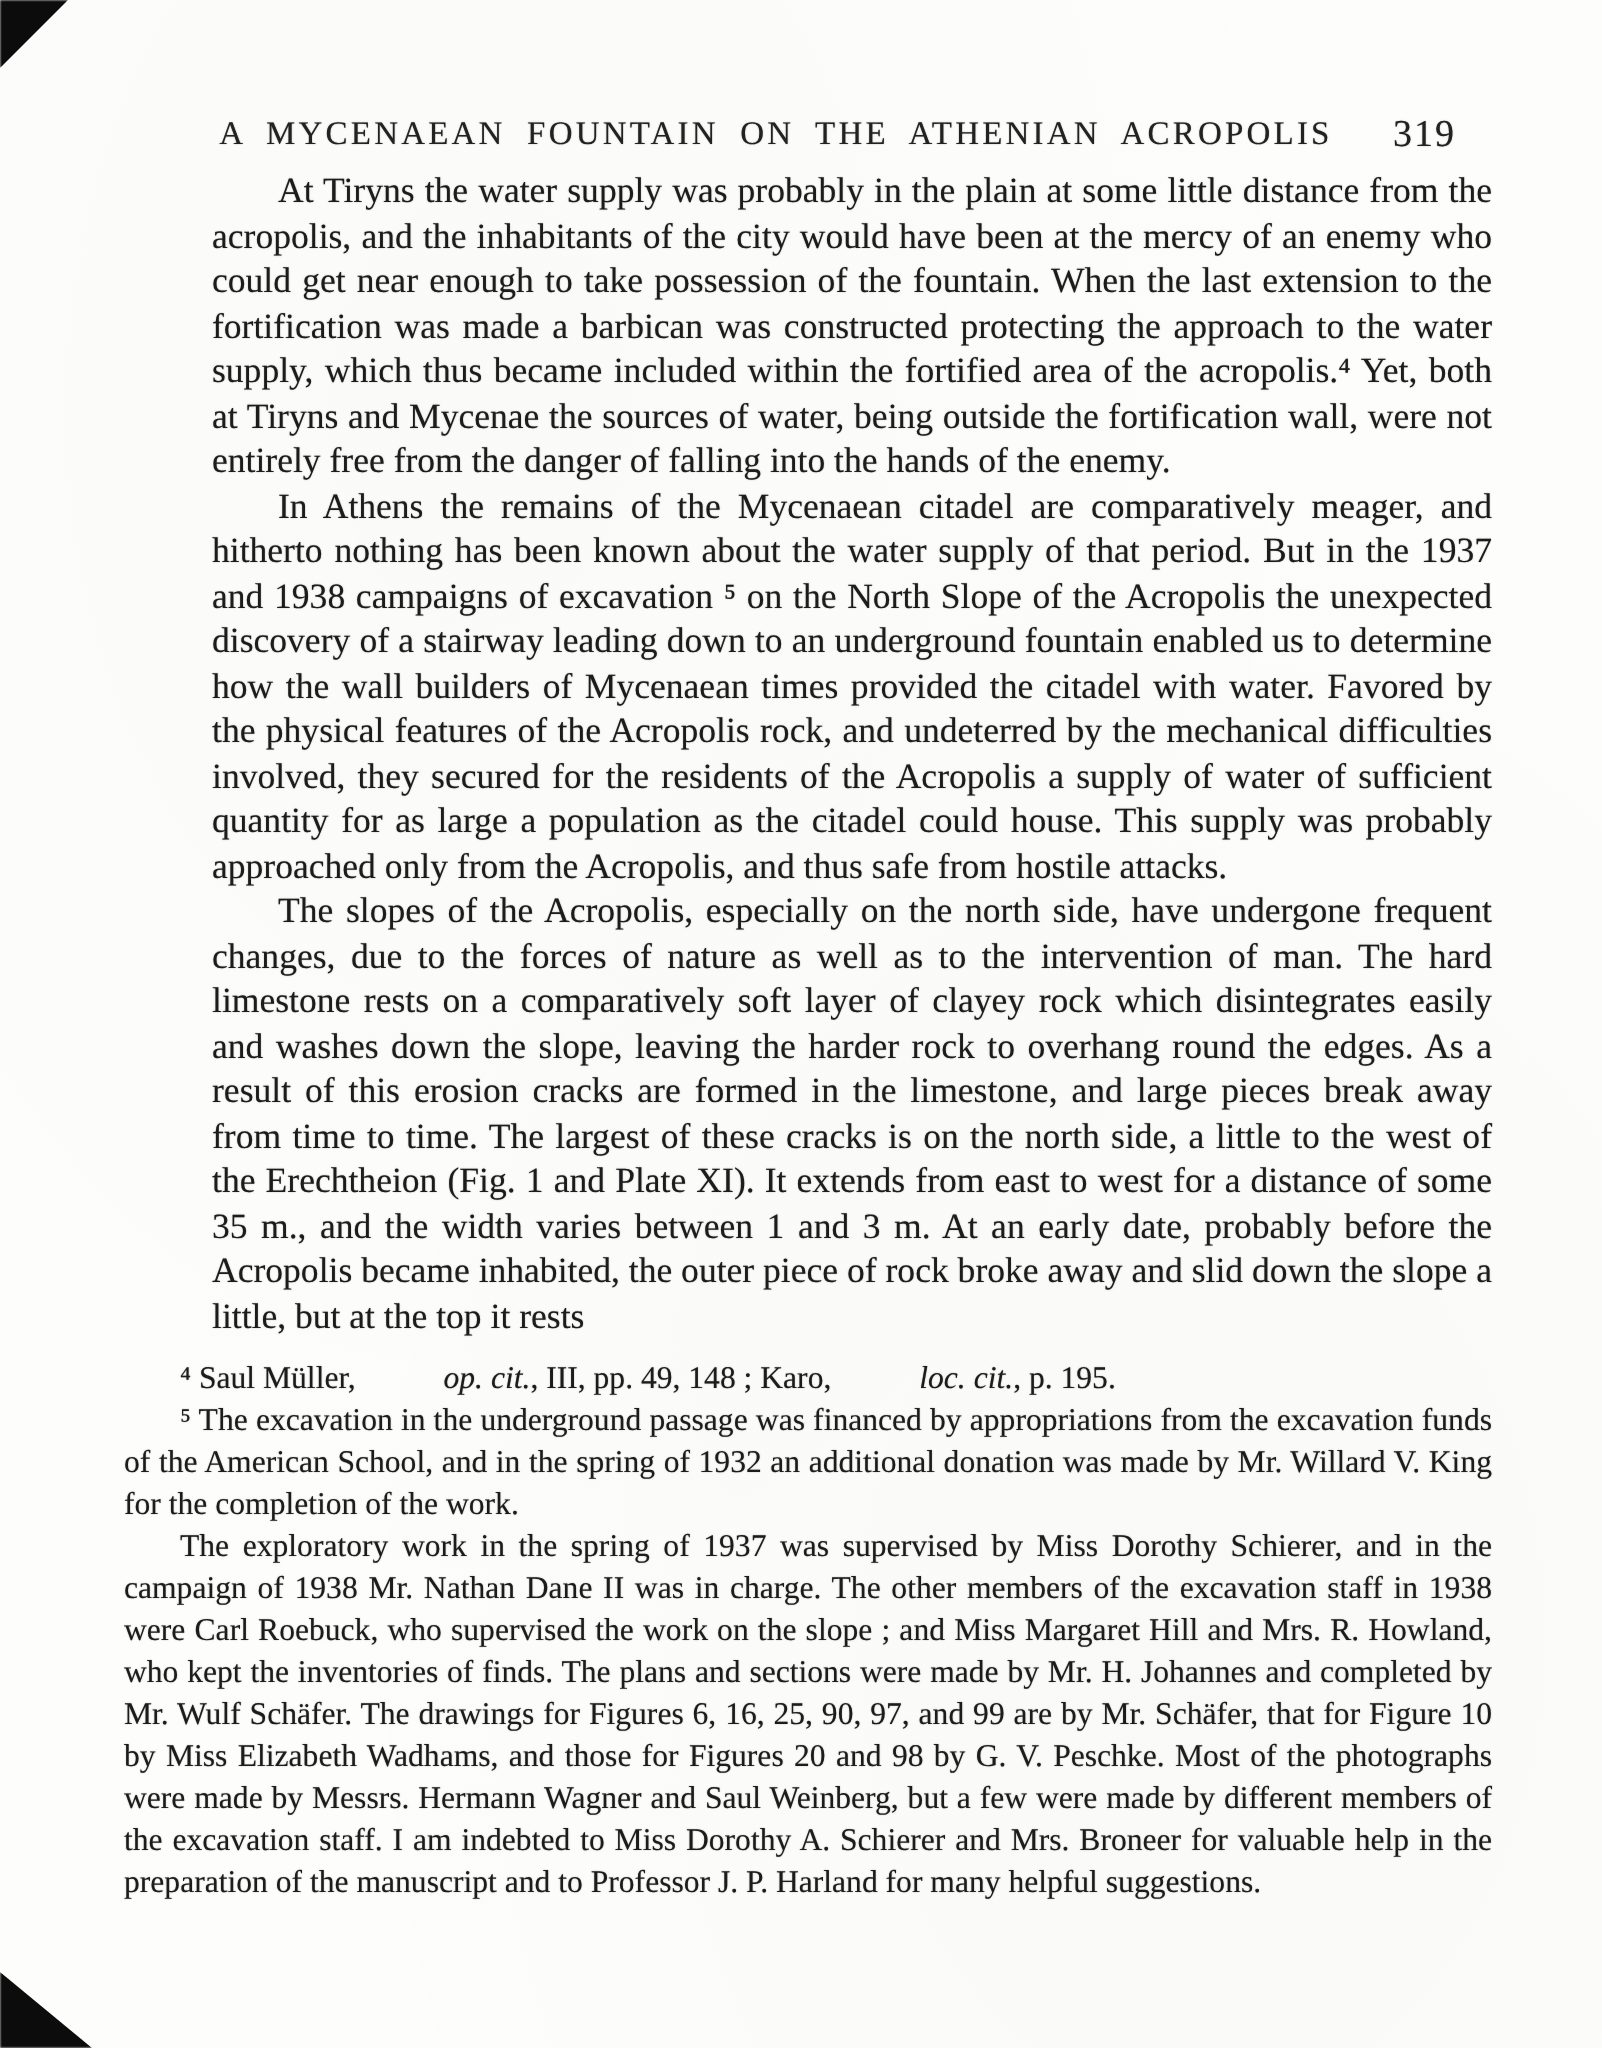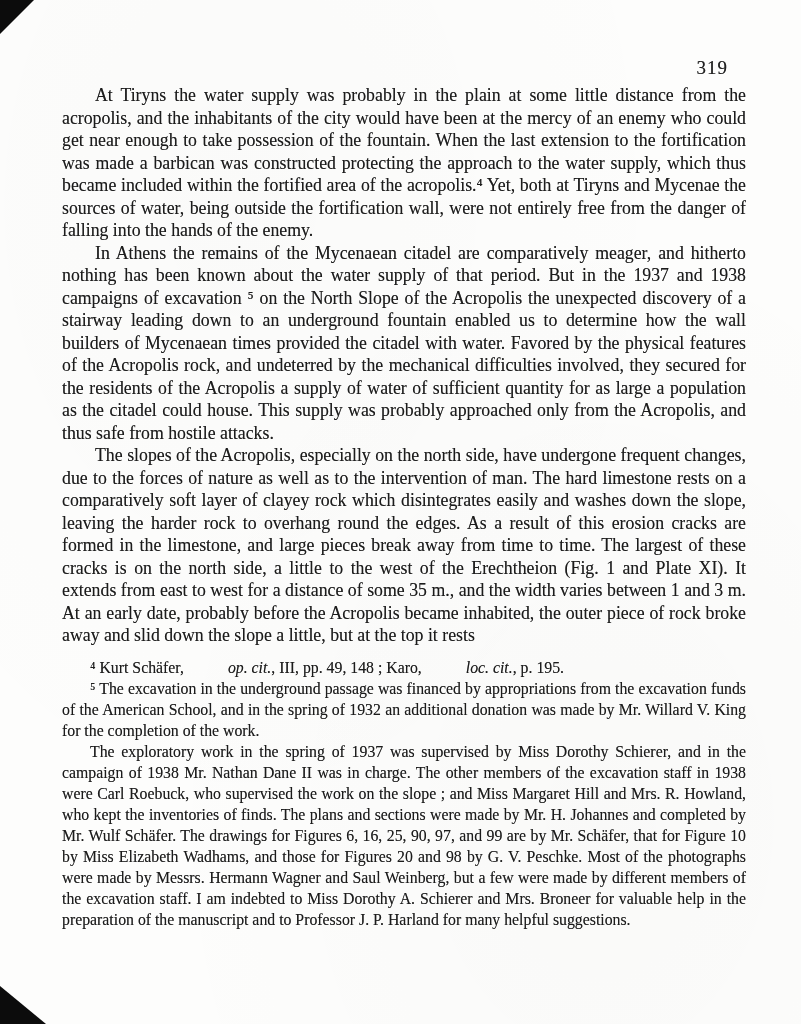--- a/index.html
+++ b/index.html
@@ -56,20 +56,21 @@
     margin: 0;
     text-align: justify;
     text-justify: inter-word;
     color: #1c1c1c;
     text-shadow: 0 0 0.6px rgba(28,28,28,0.5);
   }
   .body-text p {
     font-size: 17.8px;
     line-height: 22.5px;
     text-indent: 33px;
+    margin-left: 44px;
   }
   .footnotes {
     margin-top: 10px;
   }
   .footnotes p {
     font-size: 15.8px;
     line-height: 21px;
     text-indent: 28px;
   }
   .footnotes i { font-style: italic; margin-left: 40px; }
@@ -94,33 +95,34 @@
 </style>
 </head>
 <body>
 
 <div class="page">
 
   <div class="corner-tl"></div>
   <div class="corner-bl"></div>
 
   <header class="running-head">
+    <span class="running-title">A MYCENAEAN FOUNTAIN ON THE ATHENIAN ACROPOLIS</span>
     <span class="pageno">319</span>
   </header>
 
   <div class="text-column">
 
     <main class="body-text">
       <p>At Tiryns the water supply was probably in the plain at some little distance from the acropolis, and the inhabitants of the city would have been at the mercy of an enemy who could get near enough to take possession of the fountain.  When the last extension to the fortification was made a barbican was constructed protecting the approach to the water supply, which thus became included within the fortified area of the acropolis.⁴  Yet, both at Tiryns and Mycenae the sources of water, being outside the fortification wall, were not entirely free from the danger of falling into the hands of the enemy.</p>
       <p>In Athens the remains of the Mycenaean citadel are comparatively meager, and hitherto nothing has been known about the water supply of that period.  But in the 1937 and 1938 campaigns of excavation ⁵ on the North Slope of the Acropolis the unexpected discovery of a stairway leading down to an underground fountain enabled us to determine how the wall builders of Mycenaean times provided the citadel with water.  Favored by the physical features of the Acropolis rock, and undeterred by the mechanical difficulties involved, they secured for the residents of the Acropolis a supply of water of sufficient quantity for as large a population as the citadel could house.  This supply was probably approached only from the Acropolis, and thus safe from hostile attacks.</p>
       <p>The slopes of the Acropolis, especially on the north side, have undergone frequent changes, due to the forces of nature as well as to the intervention of man.  The hard limestone rests on a comparatively soft layer of clayey rock which disintegrates easily and washes down the slope, leaving the harder rock to overhang round the edges.  As a result of this erosion cracks are formed in the limestone, and large pieces break away from time to time.  The largest of these cracks is on the north side, a little to the west of the Erechtheion (Fig. 1 and Plate XI).  It extends from east to west for a distance of some 35 m., and the width varies between 1 and 3 m.  At an early date, probably before the Acropolis became inhabited, the outer piece of rock broke away and slid down the slope a little, but at the top it rests</p>
     </main>
 
     <section class="footnotes">
-      <p><span>⁴ Kurt Schäfer, </span><i>op. cit.</i><span>, III, pp. 49, 148 ; Karo, </span><i>loc. cit.</i><span>, p. 195.</span></p>
+      <p><span>⁴ Saul Müller, </span><i>op. cit.</i><span>, III, pp. 49, 148 ; Karo, </span><i>loc. cit.</i><span>, p. 195.</span></p>
 
       <p>⁵ The excavation in the underground passage was financed by appropriations from the excavation funds of the American School, and in the spring of 1932 an additional donation was made by Mr. Willard V. King for the completion of the work.</p>
 
       <p>The exploratory work in the spring of 1937 was supervised by Miss Dorothy Schierer, and in the campaign of 1938 Mr. Nathan Dane II was in charge.  The other members of the excavation staff in 1938 were Carl Roebuck, who supervised the work on the slope ; and Miss Margaret Hill and Mrs. R. Howland, who kept the inventories of finds.  The plans and sections were made by Mr. H. Johannes and completed by Mr. Wulf Schäfer.  The drawings for Figures 6, 16, 25, 90, 97, and 99 are by Mr. Schäfer, that for Figure 10 by Miss Elizabeth Wadhams, and those for Figures 20 and 98 by G. V. Peschke.  Most of the photographs were made by Messrs. Hermann Wagner and Saul Weinberg, but a few were made by different members of the excavation staff.  I am indebted to Miss Dorothy A. Schierer and Mrs. Broneer for valuable help in the preparation of the manuscript and to Professor J. P. Harland for many helpful suggestions.</p>
     </section>
 
   </div>
 
 </div>
 

